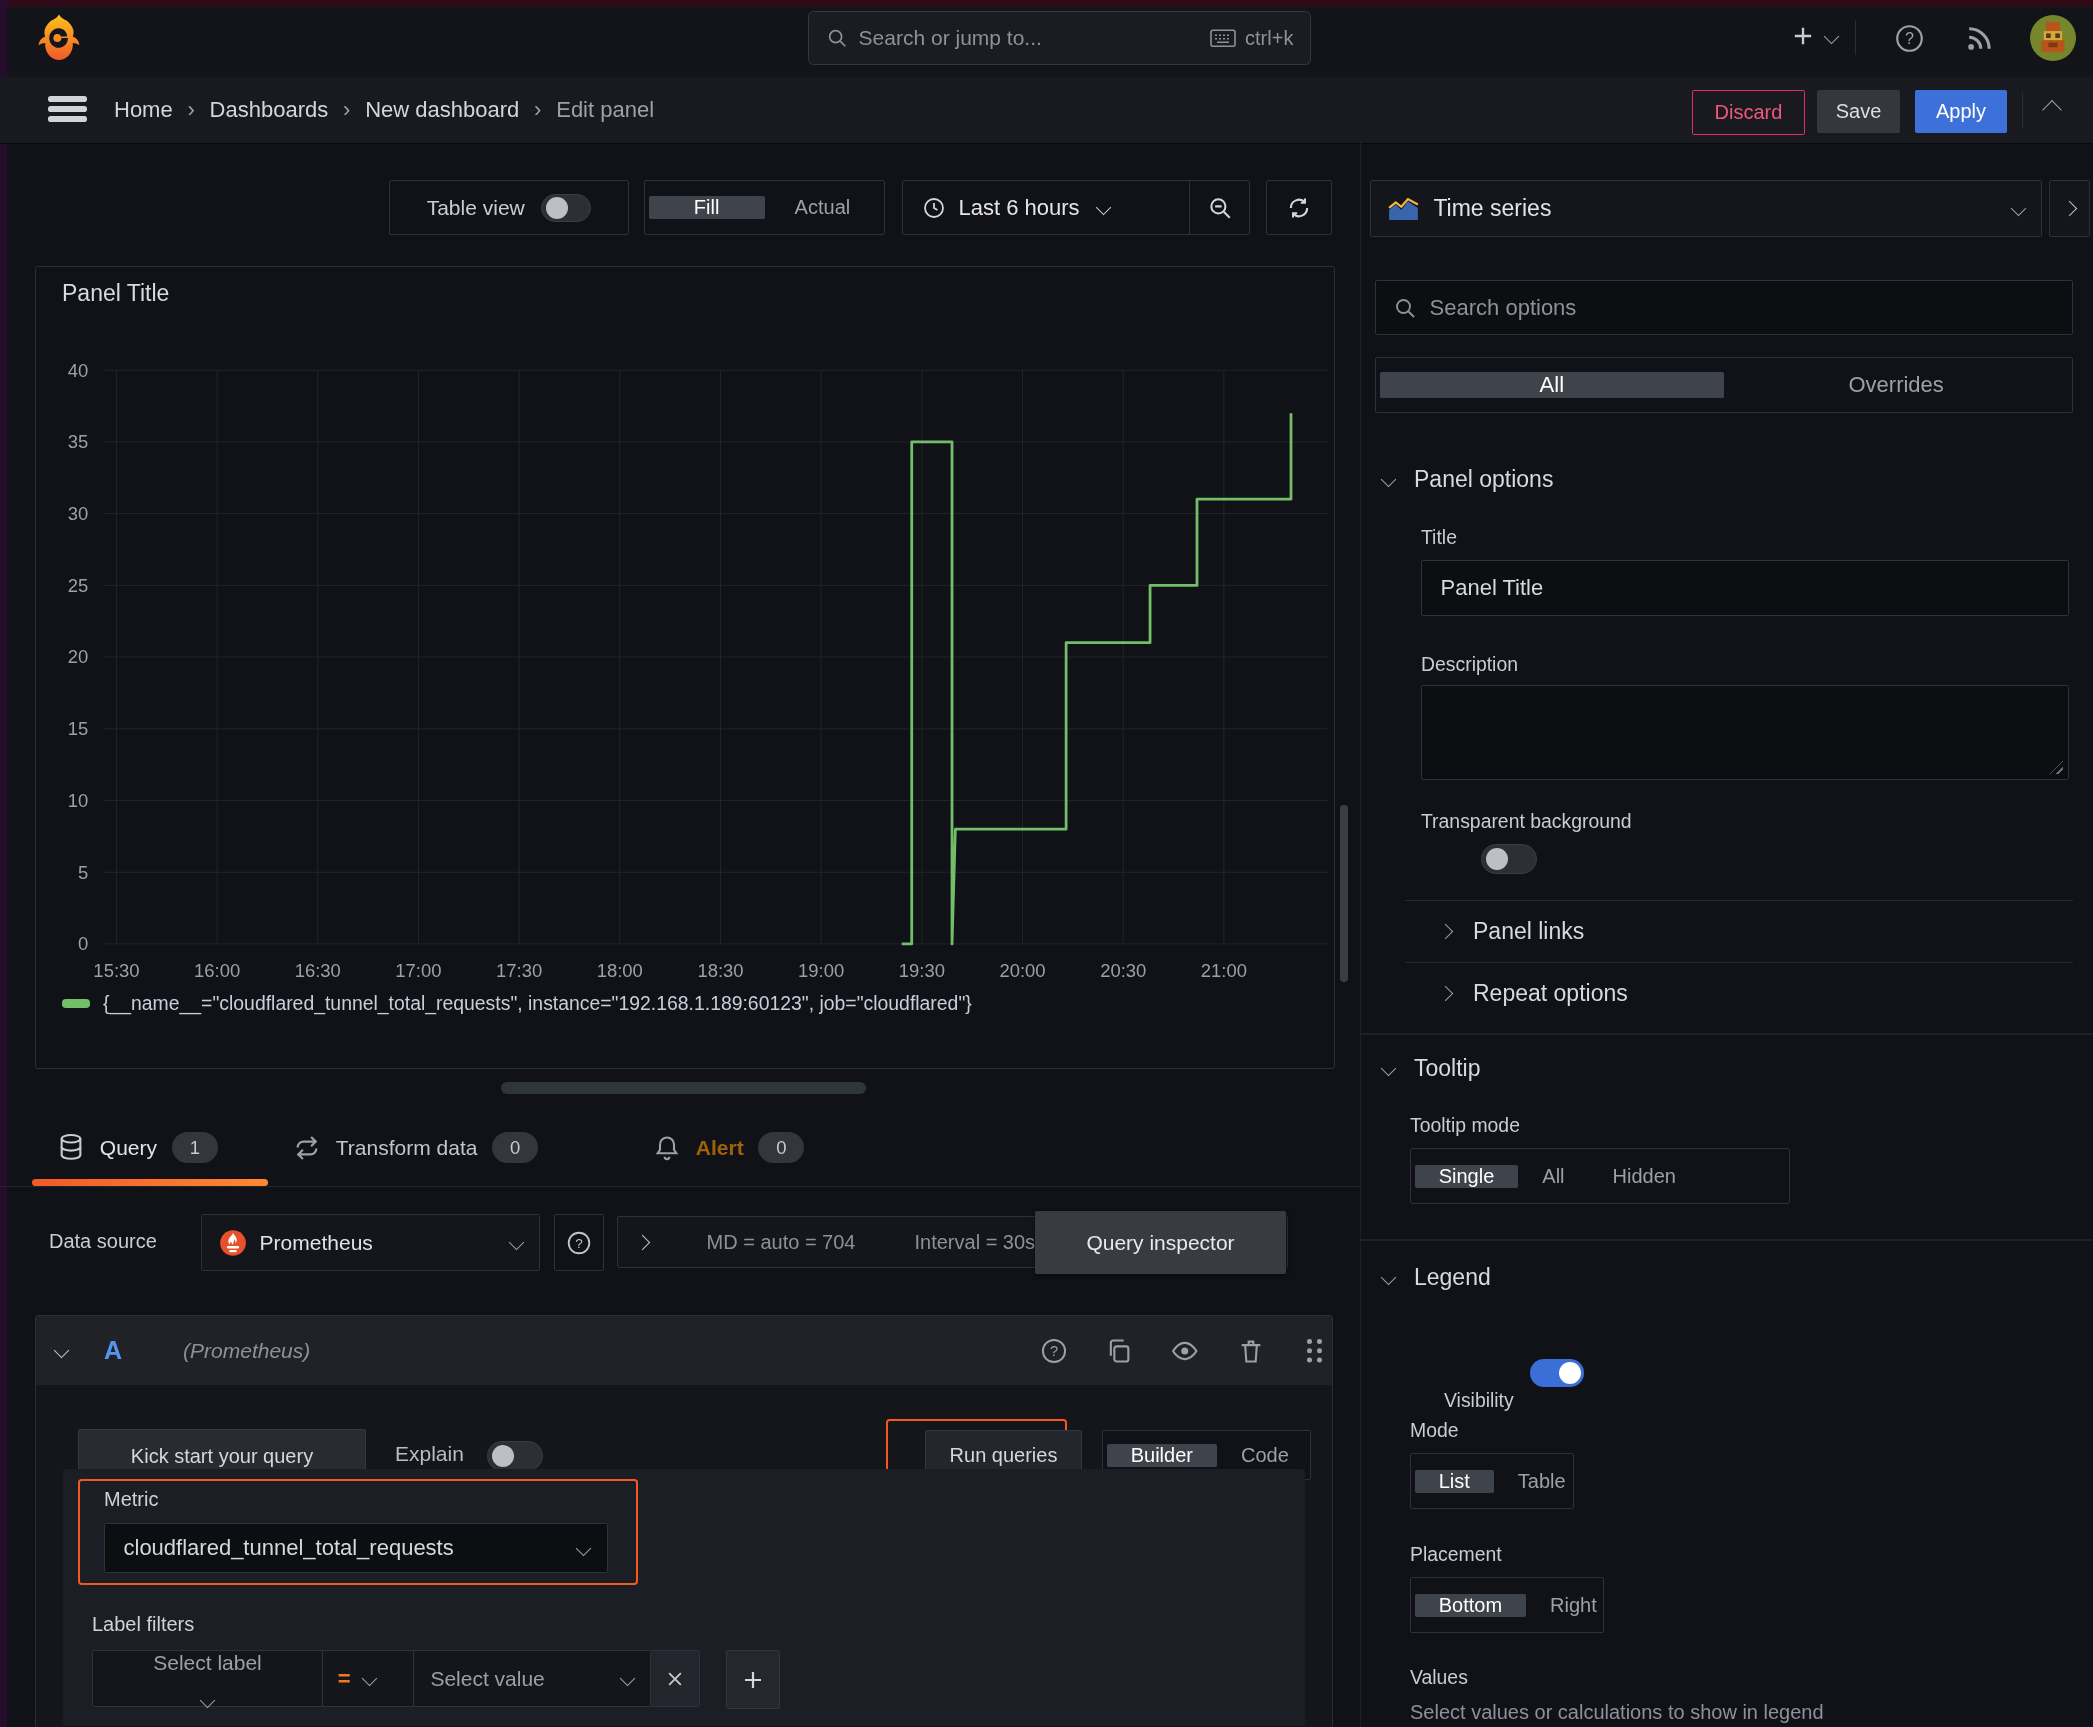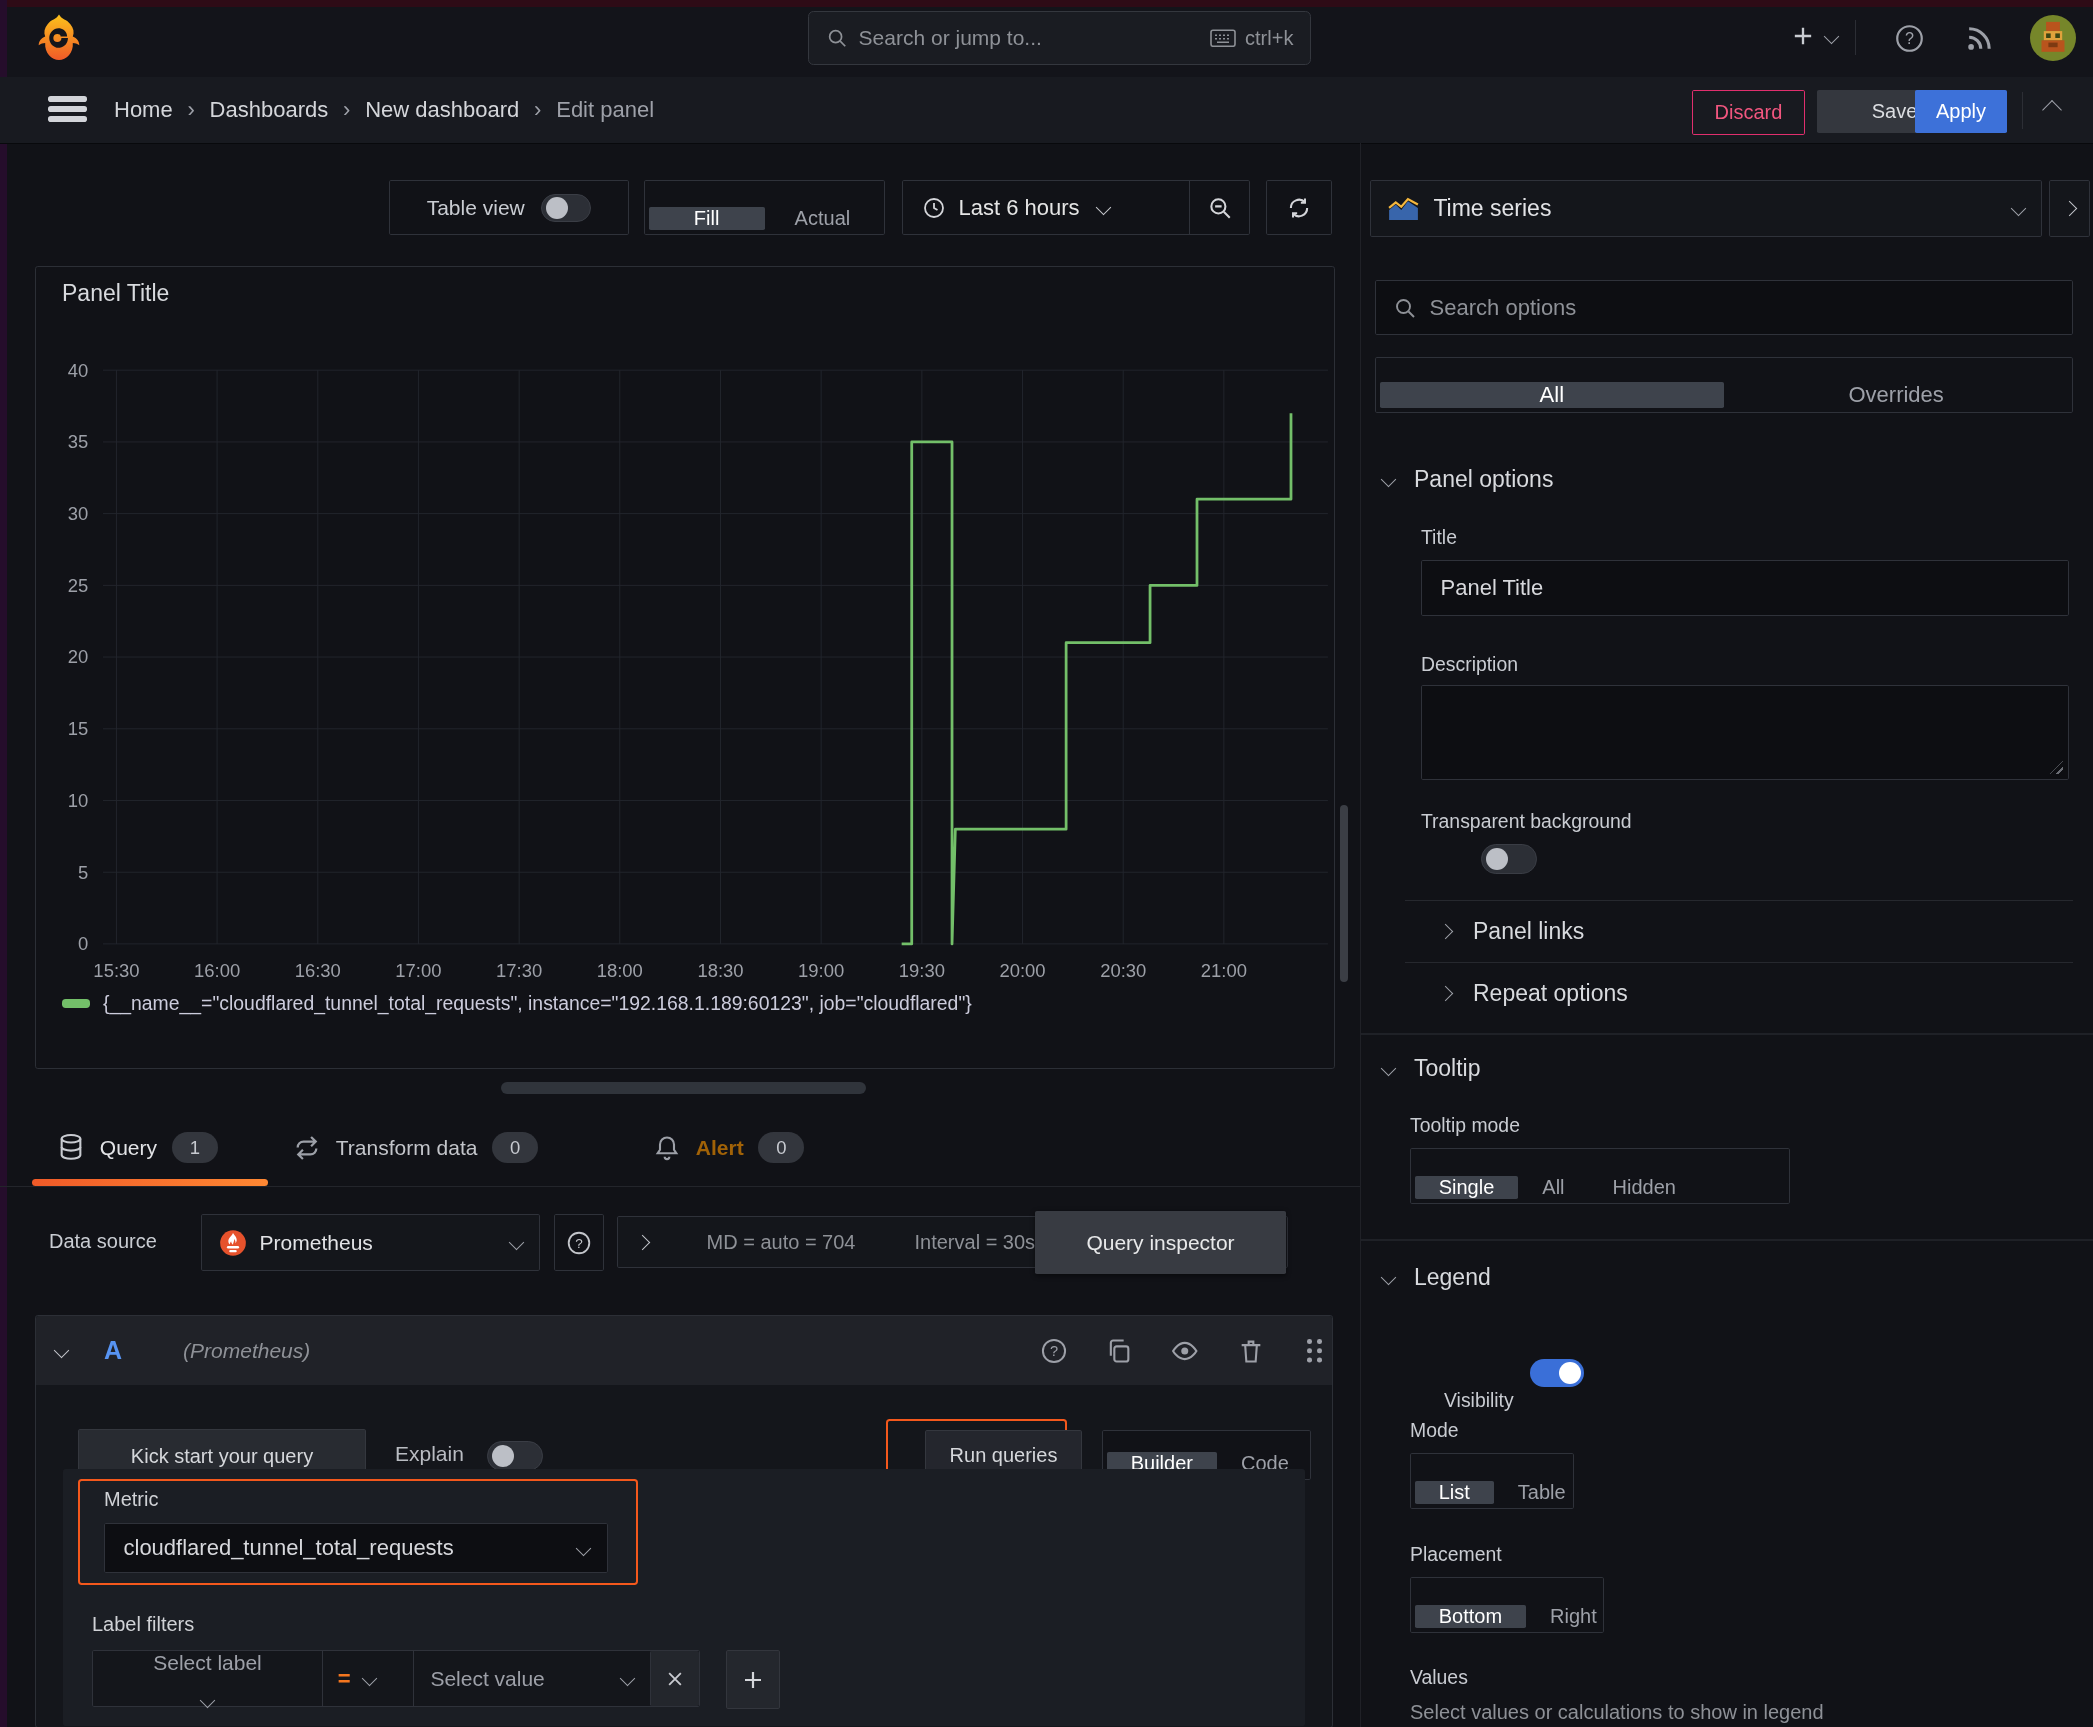--- a/index.html
+++ b/index.html
@@ -11,21 +11,21 @@
   .inp{border:0.9px solid #2f323a;border-radius:1.8px;background:#0d0e12;}
   .lbl{color:#c9ccd2;font-size:19.4px;}
   .h2{color:#d8dade;font-size:23px;font-weight:500;}
   .muted{color:#9da0a8;}
   .dim{color:#8e9197;}
   .btn{display:flex;align-items:center;justify-content:center;font-size:20px;border-radius:1.8px;cursor:pointer;}
   .cv{width:10px;height:10px;border-right:1.8px solid currentColor;border-bottom:1.8px solid currentColor;display:inline-block;}
   .cv.d{transform:rotate(45deg);}
   .cv.r{transform:rotate(-45deg);}
   .cv.u{transform:rotate(-135deg);}
-  .seg{border:0.9px solid #2f323a;border-radius:1.8px;background:#111217;display:flex;align-items:flex-end;padding:3.7px;box-sizing:border-box;}
+  .seg{border:0.9px solid #2f323a;border-radius:1.8px;background:#111217;display:flex;align-items:center;padding:3.7px;box-sizing:border-box;}
   .seg .opt{display:flex;align-items:center;justify-content:center;color:#9da0a8;font-size:20px;padding:0 24px;border-radius:1.8px;white-space:nowrap;}
   .seg .on{background:#3e434c;color:#fff;}
   .badge{min-width:20px;height:31px;border-radius:15.7px;background:#33363d;color:#c7cad0;font-size:18.5px;display:flex;align-items:center;justify-content:center;padding:0 13px;}
   .toggle{width:54px;height:28px;border-radius:14.8px;background:#41454e;position:relative;display:inline-block;}
   .toggle:after{content:"";position:absolute;width:22px;height:22px;border-radius:50%;background:#bcbfc6;top:2.8px;left:3.7px;}
   .toggle.on{background:#3a6fd8;}
   .toggle.on:after{background:#fff;left:auto;right:3.7px;}
   .grid{stroke:#23262e;stroke-width:1;}
   .tick{fill:#9da0a8;font-size:20px;font-family:"Liberation Sans",sans-serif;}
   .ytick{text-anchor:end;}
@@ -119,21 +119,21 @@
   <div class="abs row" style="left:114px;top:89px;height:42px;gap:14.8px;font-size:22px;">
     <span style="color:#d4d6da;">Home</span>
     <span class="muted">›</span>
     <span style="color:#d4d6da;">Dashboards</span>
     <span class="muted">›</span>
     <span style="color:#d4d6da;">New dashboard</span>
     <span class="muted">›</span>
     <span style="color:#9da0a8;">Edit panel</span>
   </div>
   <div class="abs btn" style="left:1692px;top:90px;width:111px;height:43px;border:0.9px solid #e02f6e;color:#f1567f;background:transparent;">Discard</div>
-  <div class="abs btn" style="left:1817px;top:90px;width:83px;height:43px;background:#34373e;color:#dcdee2;padding-left:36px;">Save</div>
+  <div class="abs btn" style="left:1817px;top:90px;width:83px;height:43px;background:#34373e;color:#dcdee2;">Save</div>
   <div class="abs btn" style="left:1915px;top:90px;width:92px;height:43px;background:#3d71d9;color:#ffffff;">Apply</div>
   <div class="abs" style="left:2022px;top:92px;width:0.9px;height:37px;background:#2c2e35;"></div>
   <div class="abs" style="left:2045px;top:103px;color:#9da0a8;">
     <span class="cv u" style="width:13px;height:13px;"></span>
   </div>
 
   
   <div class="abs row box" style="left:389px;top:180px;width:240px;height:55px;justify-content:center;gap:16.6px;box-sizing:border-box;">
     <span class="lbl" style="font-size:21px;">Table view</span>
     <span class="toggle" style="width:48px;height:26px;background:#2c2f36;border:0.9px solid #3a3d45;"></span>

